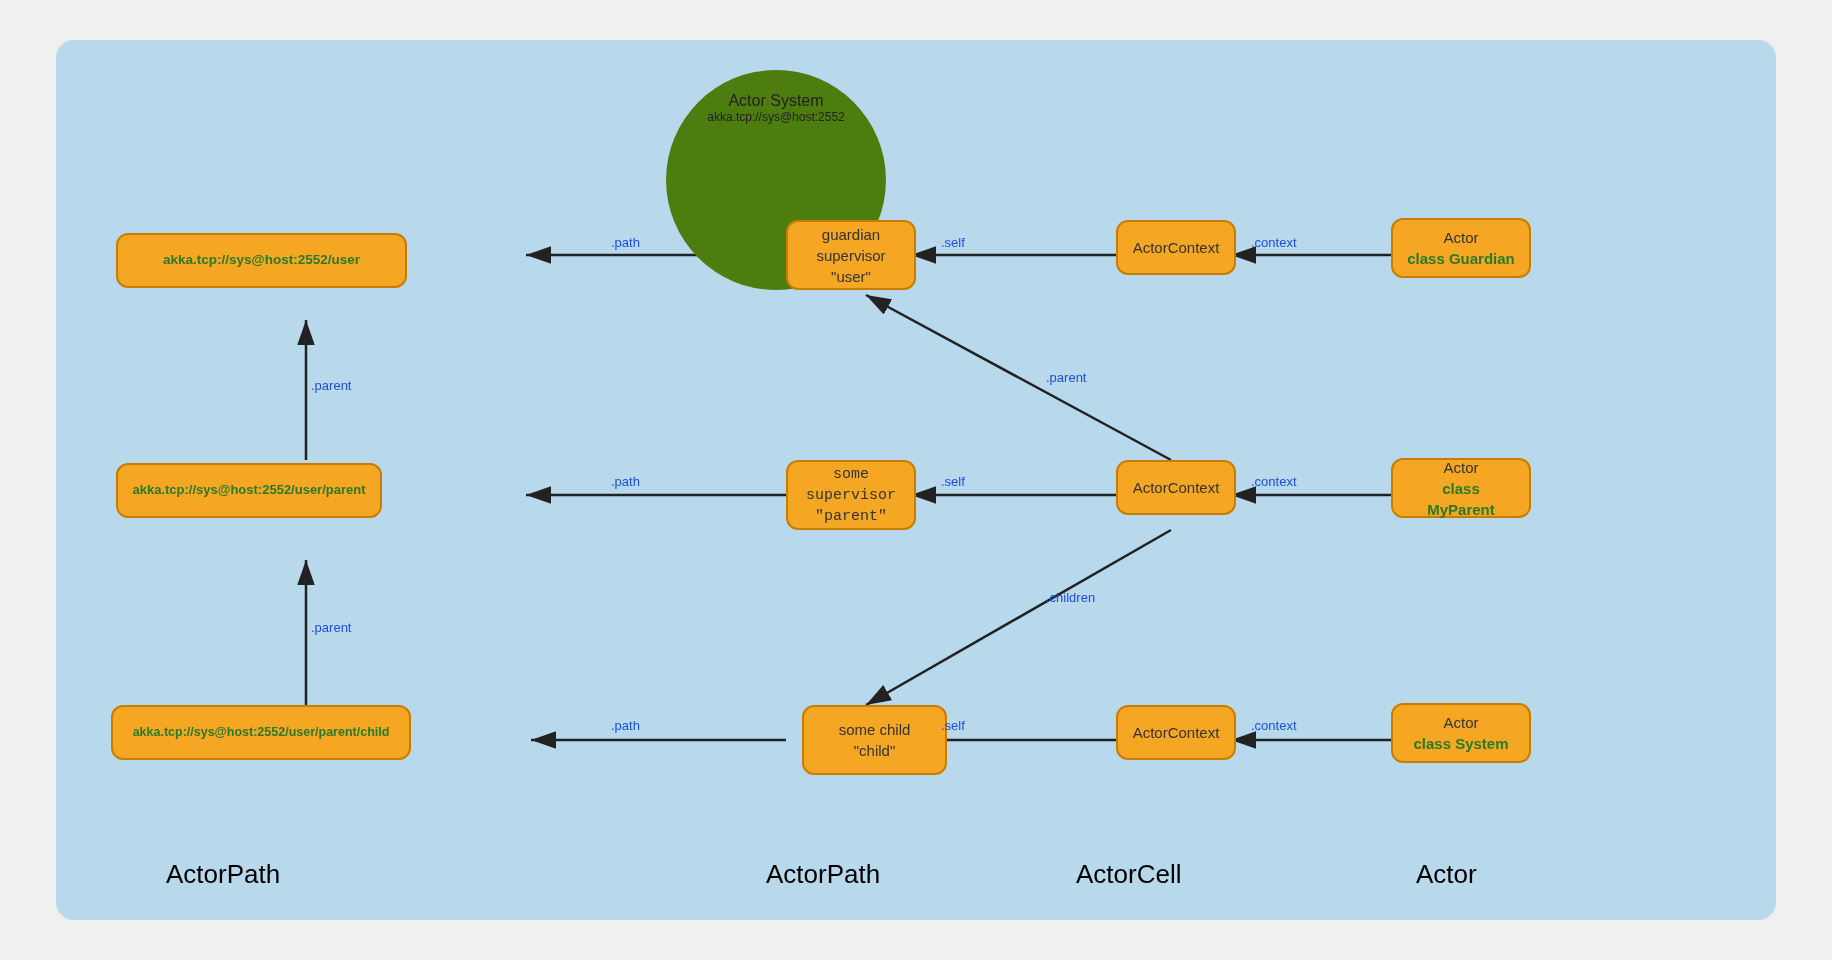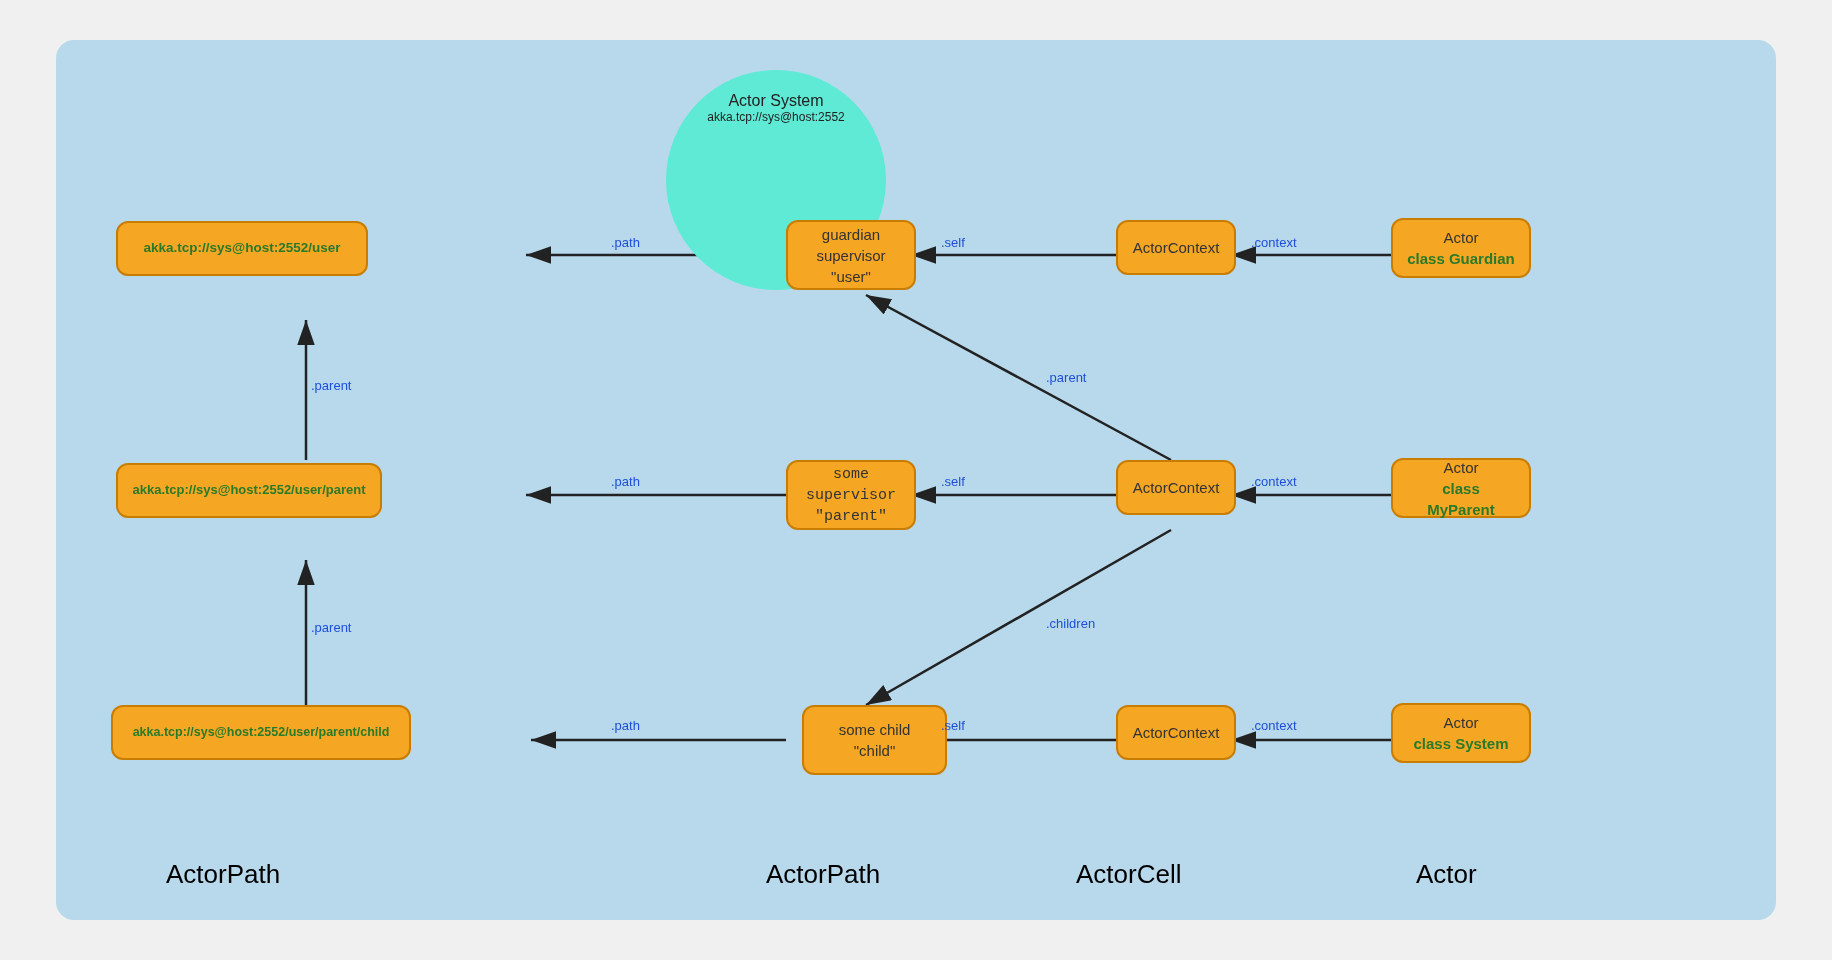--- a/index.html
+++ b/index.html
@@ -38,21 +38,21 @@
       color: #2a7a2a;
       font-weight: bold;
     }
     .node .dark-text {
       color: #333;
     }
     .actor-system-circle {
       position: absolute;
       width: 220px;
       height: 220px;
-      background: #5eead4;
+      background: #4d7c0f;
       border-radius: 50%;
       display: flex;
       flex-direction: column;
       align-items: center;
       justify-content: flex-start;
       padding-top: 22px;
       text-align: center;
       color: #333;
       font-size: 15px;
     }
@@ -163,21 +163,21 @@
   <div class="node" style="left: 1335px; top: 418px; width: 140px; height: 60px;">
     <span class="dark-text">Actor</span>
     <span class="green-text">class MyParent</span>
   </div>
 
   <div class="node" style="left: 1335px; top: 663px; width: 140px; height: 60px;">
     <span class="dark-text">Actor</span>
     <span class="green-text">class System</span>
   </div>
 
-  <div class="node" style="left: 60px; top: 181px; width: 252px; height: 55px; font-size:13.5px;">
+  <div class="node" style="left: 60px; top: 193px; width: 291px; height: 55px; font-size:13.5px;">
     <span class="green-text">akka.tcp://sys@host:2552/user</span>
   </div>
 
   <div class="node" style="left: 60px; top: 423px; width: 266px; height: 55px; font-size:13px;">
     <span class="green-text">akka.tcp://sys@host:2552/user/parent</span>
   </div>
 
   <div class="node" style="left: 55px; top: 665px; width: 300px; height: 55px; font-size:12.5px;">
     <span class="green-text">akka.tcp://sys@host:2552/user/parent/child</span>
   </div>
@@ -199,20 +199,20 @@
   <span class="label-text" style="left: 885px; top: 678px;">.self</span>
 
   <span class="label-text" style="left: 1195px; top: 678px;">.context</span>
 
   <span class="label-text" style="left: 255px; top: 338px;">.parent</span>
 
   <span class="label-text" style="left: 255px; top: 580px;">.parent</span>
 
   <span class="label-text" style="left: 990px; top: 330px;">.parent</span>
 
-  <span class="label-text" style="left: 990px; top: 576px;">.children</span>
+  <span class="label-text" style="left: 990px; top: 550px;">.children</span>
 
   <span class="section-label" style="left: 110px;">ActorPath</span>
   <span class="section-label" style="left: 710px;">ActorPath</span>
   <span class="section-label" style="left: 1020px;">ActorCell</span>
   <span class="section-label" style="left: 1360px;">Actor</span>
 
 </div>
 
 </body></html>

